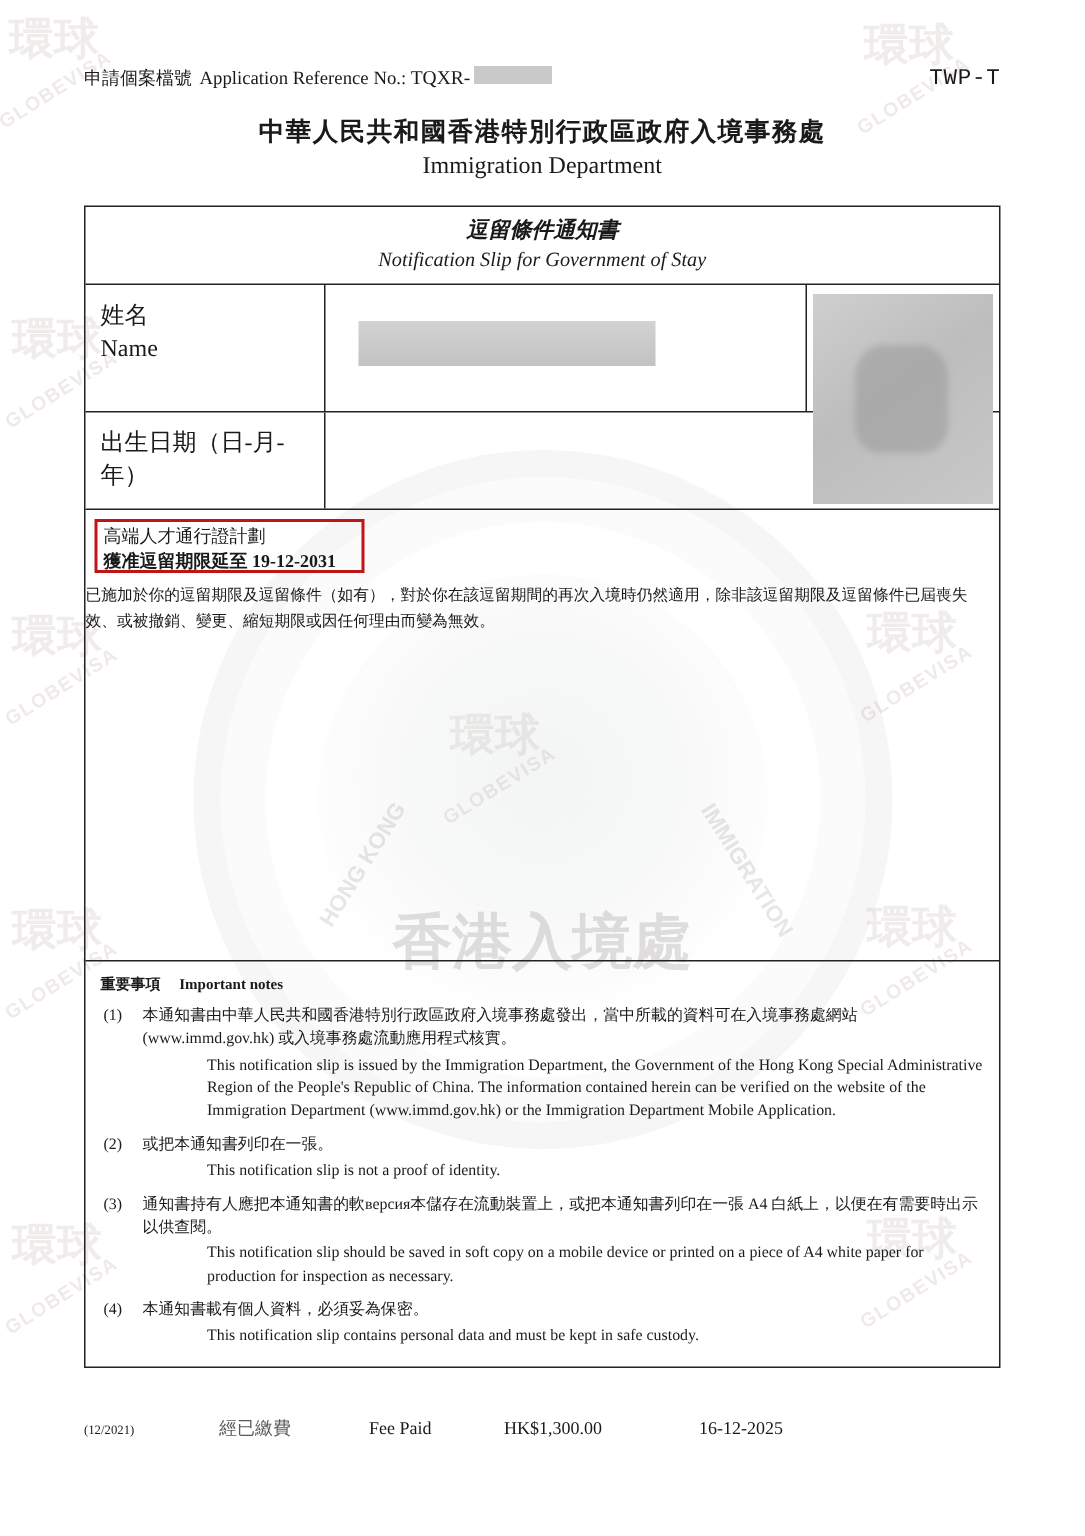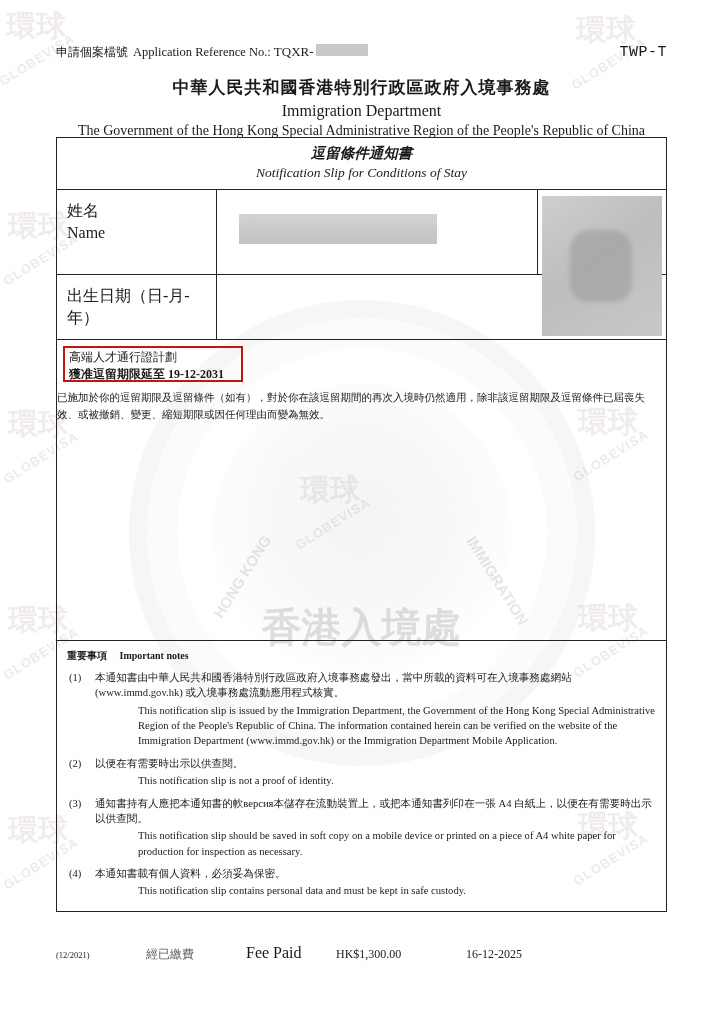--- a/index.html
+++ b/index.html
@@ -254,21 +254,21 @@
     position: absolute;
     left: 56px;
     right: 56px;
     top: 944px;
     display: flex;
     align-items: baseline;
     font-size: 11px;
   }
   .f-ver { font-size: 8.5px; width: 90px; }
   .f-paid-cn { width: 100px; font-size: 12px; color:#5a5a5a; }
-  .f-paid-en { width: 90px; font-size: 16px; }
+  .f-paid-en { width: 90px; font-size: 12px; }
   .f-amount { width: 130px; font-size: 12px; }
   .f-date { font-size: 12px; }
 </style>
 </head>
 <body>
 
 <div class="watermark-layer">
   <div class="wm-big" style="left:6px;  top:6px;   font-size:30px;">環球</div>
   <div class="wm-text" style="left:-6px; top:52px;  font-size:13px;">GLOBEVISA</div>
   <div class="wm-big" style="left:576px; top:10px;  font-size:30px;">環球</div>
@@ -308,28 +308,27 @@
     <span class="ref-label-cn">申請個案檔號</span>
     <span class="ref-label-en">Application Reference No.:</span>
     <span class="ref-value">TQXR-</span>
     <span class="ref-redact"></span>
     <span class="ref-right">TWP-T</span>
   </div>
 
   <div class="title-block">
     <div class="title-cn-1">中華人民共和國香港特別行政區政府入境事務處</div>
     <div class="title-en-1">Immigration Department</div>
-    <div class="title-en-2">The Government of the Hong Kong Special Administrative Region of the People's Republic of China</div>
   </div>
 
   <div class="form">
 
     <div class="row notif-head">
       <div class="notif-cn">逗留條件通知書</div>
-      <div class="notif-en">Notification Slip for Conditions of Stay</div>
+      <div class="notif-en">Notification Slip for Government of Stay</div>
     </div>
 
     <div class="row name-row">
       <div class="cell-label">
         <div>姓名</div>
         <div>Name</div>
       </div>
       <div class="cell-value">
         <div class="redact-name"></div>
         <span></span>
@@ -367,21 +366,21 @@
         <div class="note-num">(1)</div>
         <div class="note-body">
           <div class="note-cn">本通知書由中華人民共和國香港特別行政區政府入境事務處發出，當中所載的資料可在入境事務處網站 (www.immd.gov.hk) 或入境事務處流動應用程式核實。</div>
           <div class="note-en">This notification slip is issued by the Immigration Department, the Government of the Hong Kong Special Administrative Region of the People's Republic of China.  The information contained herein can be verified on the website of the Immigration Department (www.immd.gov.hk) or the Immigration Department Mobile Application.</div>
         </div>
       </div>
 
       <div class="note-item">
         <div class="note-num">(2)</div>
         <div class="note-body">
-          <div class="note-cn">以便在有需要時出示以供查閱。</div>
+          <div class="note-cn">或把本通知書列印在一張。</div>
           <div class="note-en">This notification slip is not a proof of identity.</div>
         </div>
       </div>
 
       <div class="note-item">
         <div class="note-num">(3)</div>
         <div class="note-body">
           <div class="note-cn">通知書持有人應把本通知書的軟версия本儲存在流動裝置上，或把本通知書列印在一張 A4 白紙上，以便在有需要時出示以供查閱。</div>
           <div class="note-en">This notification slip should be saved in soft copy on a mobile device or printed on a piece of A4 white paper for production for inspection as necessary.</div>
         </div>

